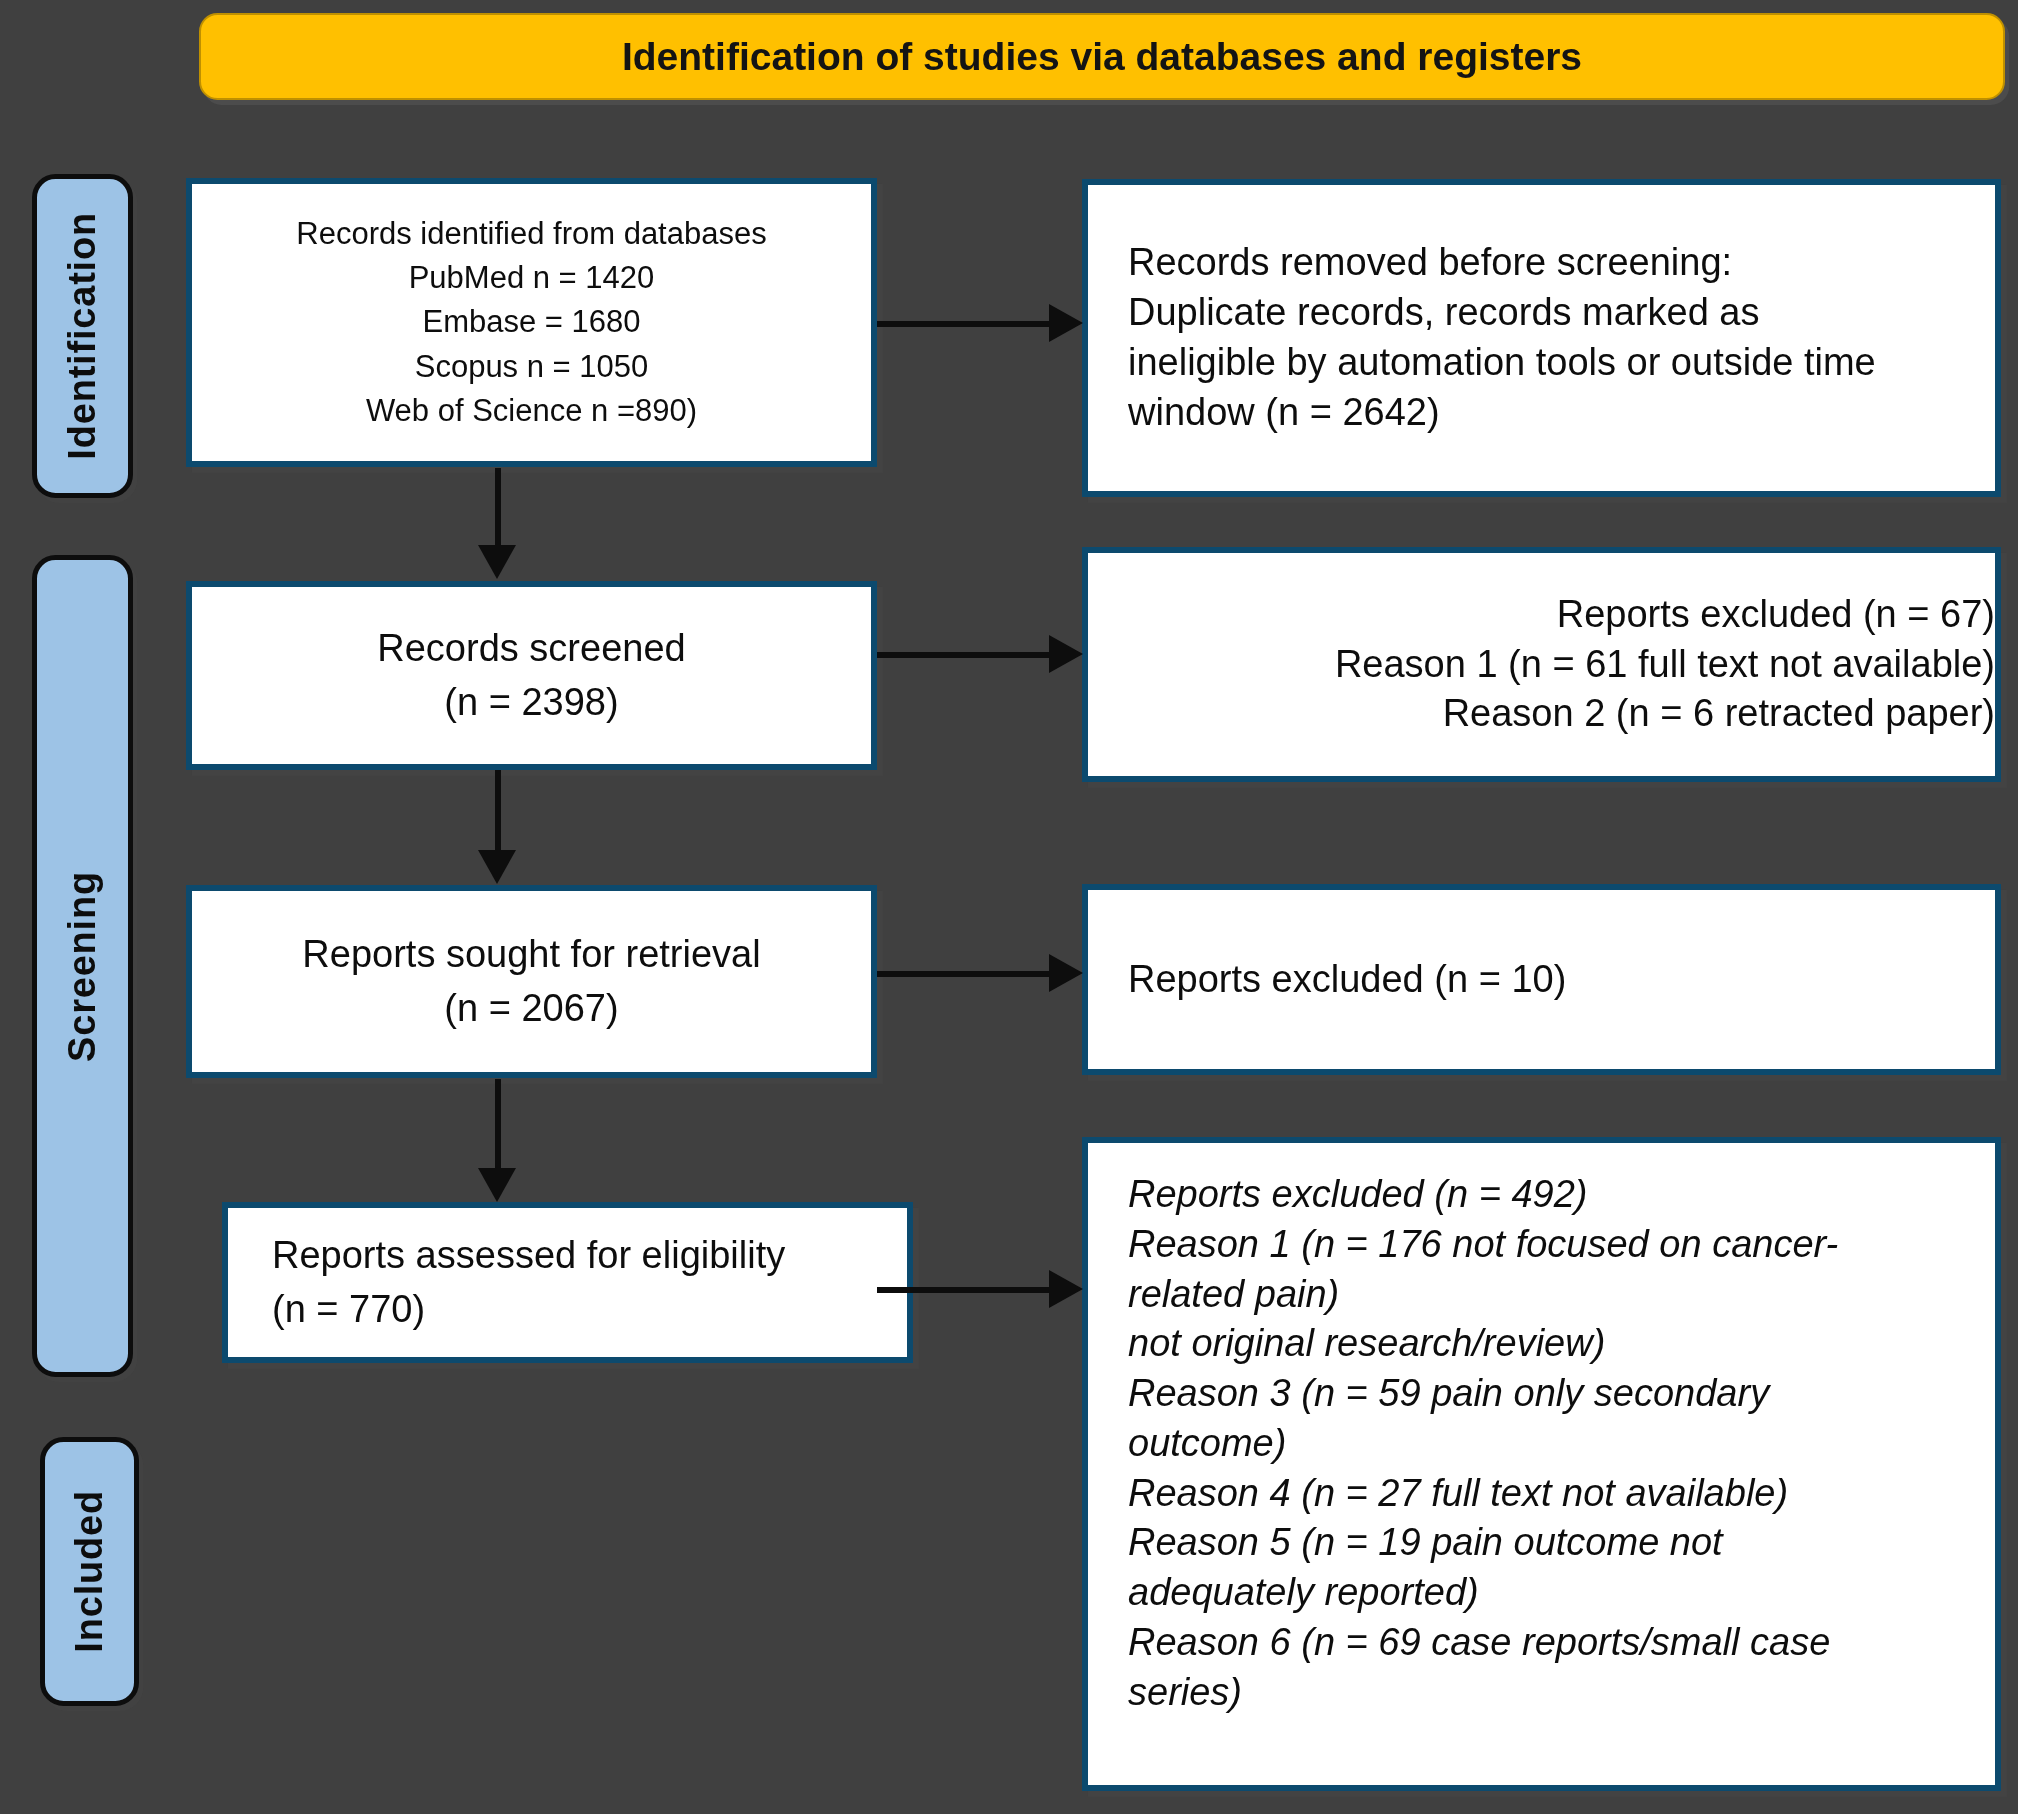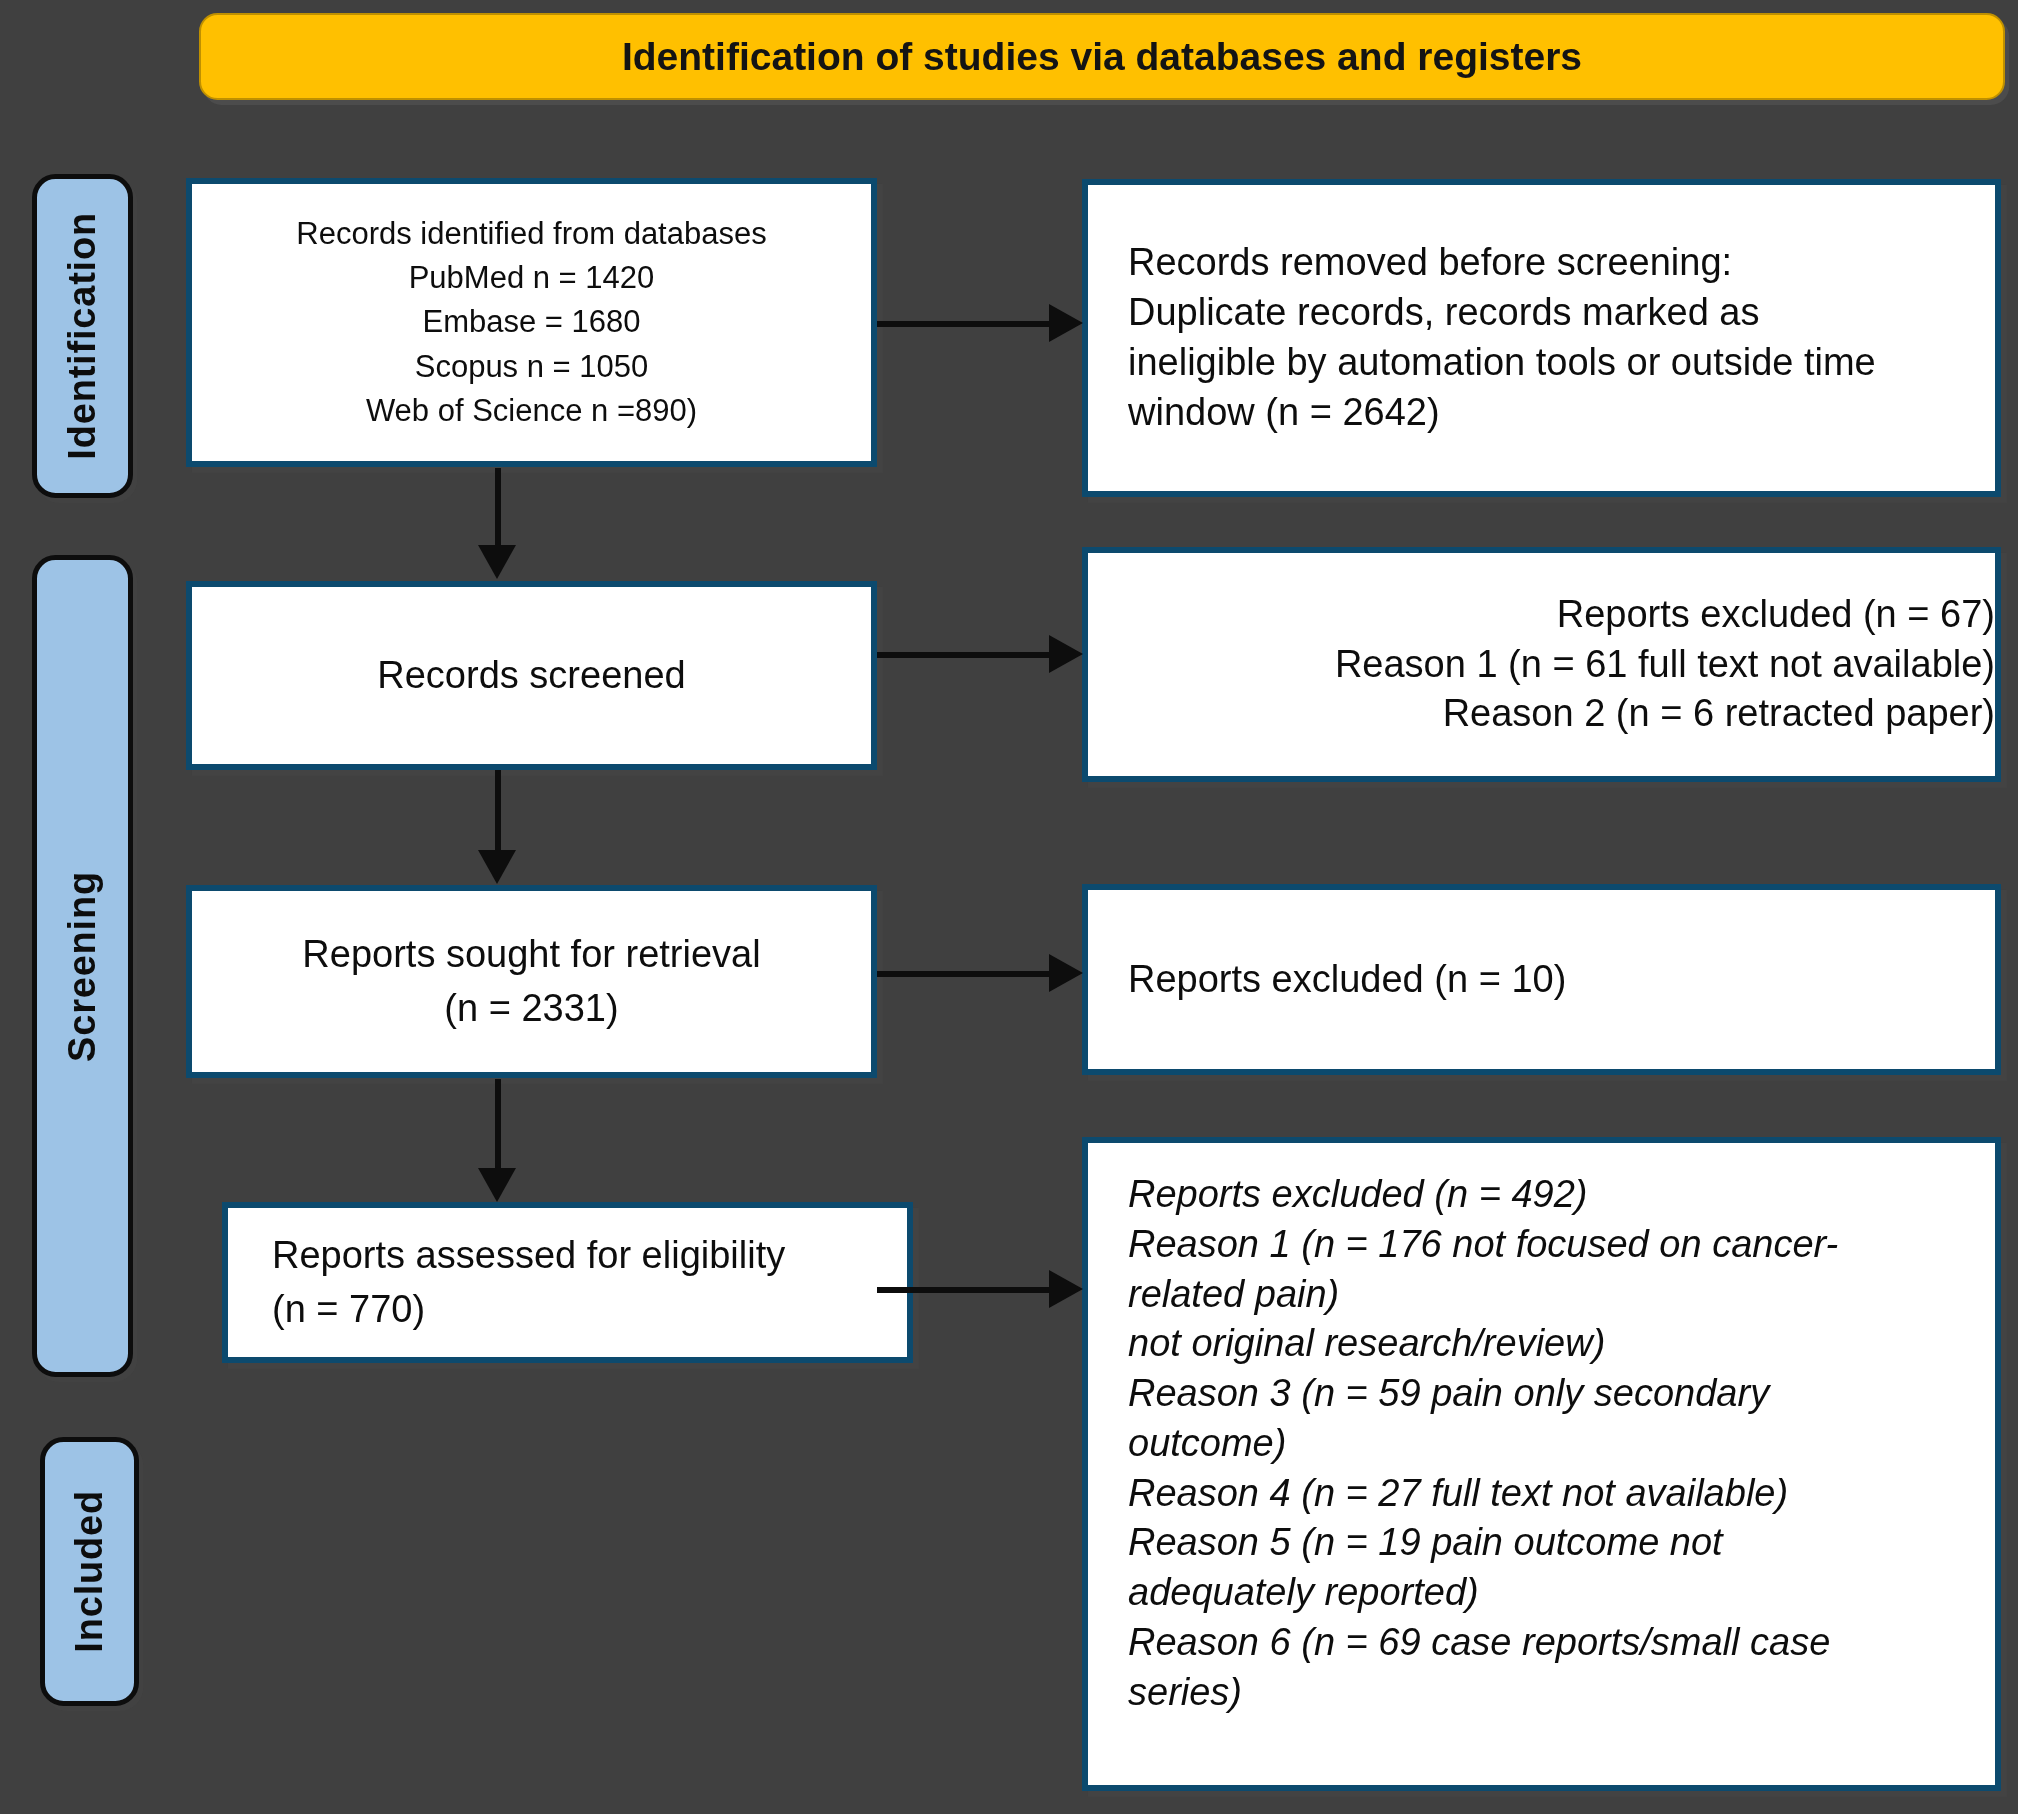--- a/index.html
+++ b/index.html
@@ -104,25 +104,26 @@
   <div class="box box-b1">
     <div class="ln">Records identified from databases</div>
     <div class="ln">PubMed n = 1420</div>
     <div class="ln">Embase = 1680</div>
     <div class="ln">Scopus n = 1050</div>
     <div class="ln">Web of Science n =890)</div>
   </div>
 
   <div class="box box-b2">
     <div class="ln">Records screened</div>
+    <div class="ln">(n = 2398)</div>
   </div>
 
   <div class="box box-b3">
     <div class="ln">Reports sought for retrieval</div>
-    <div class="ln">(n = 2331)</div>
+    <div class="ln">(n = 2067)</div>
   </div>
 
   <div class="box box-b4">
     <div class="ln">Reports assessed for eligibility</div>
     <div class="ln">(n = 770)</div>
   </div>
 
   <div class="box box-r1">
     <div class="ln">Records removed before screening:</div>
     <div class="ln">Duplicate records, records marked as</div>

